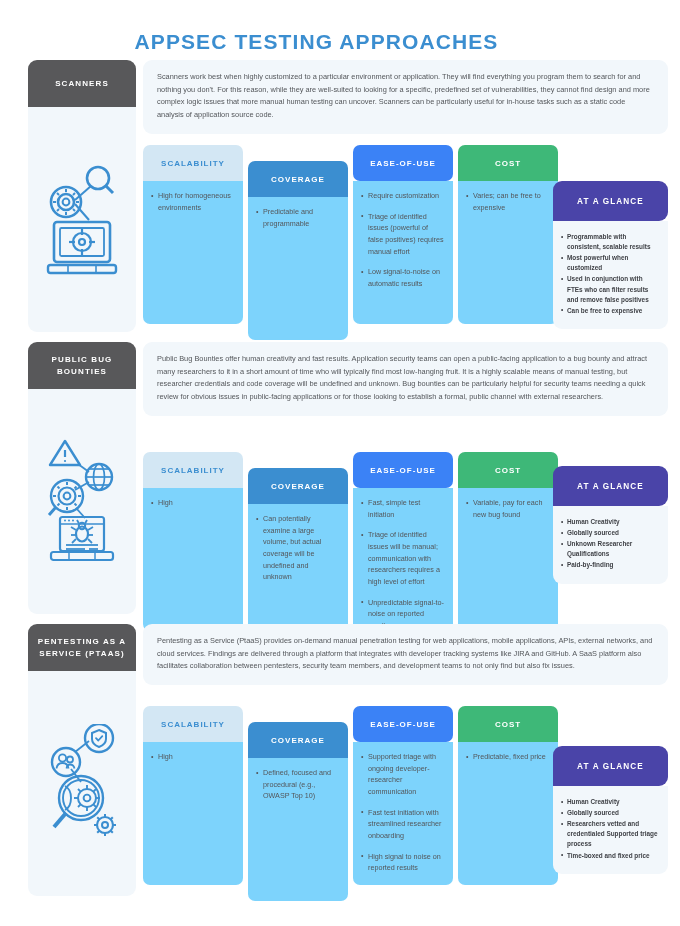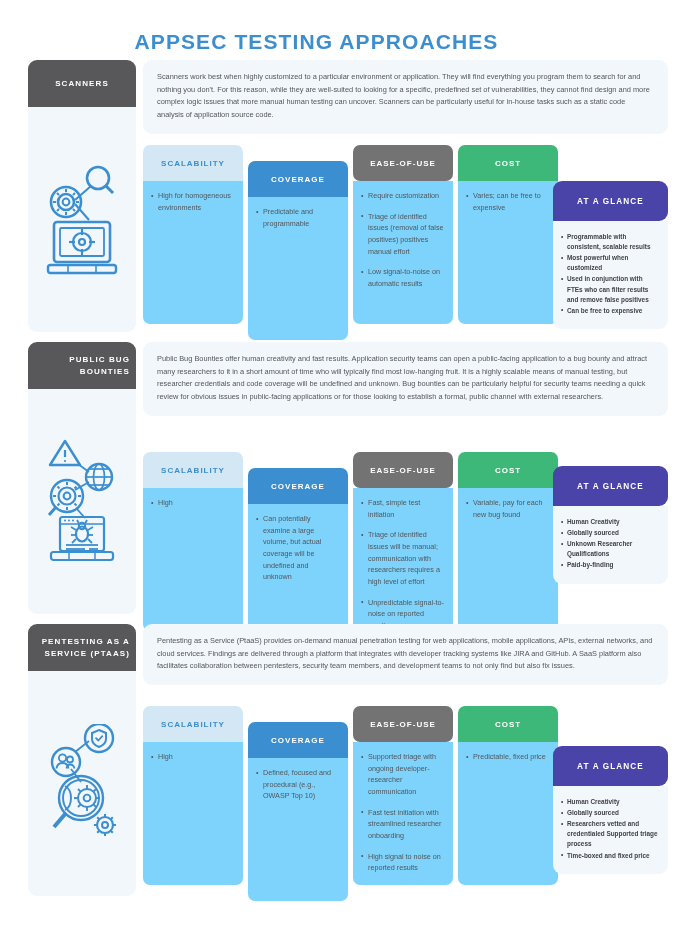--- a/index.html
+++ b/index.html
@@ -20,21 +20,21 @@
   .section{position:absolute;left:28px;width:640px;}
   .sec1{top:60px;height:272px;}
   .sec2{top:342px;height:272px;}
   .sec3{top:624px;height:272px;}
 
   .label-tab{
     position:absolute;left:0;top:0;width:108px;height:47px;
     background:#58585a;border-radius:9px 9px 0 0;
     display:flex;align-items:center;justify-content:center;
     color:#ffffff;font-size:8px;font-weight:bold;letter-spacing:1.1px;
-    text-align:right;line-height:1.45;padding:0 6px;box-sizing:border-box;
+    text-align:center;line-height:1.45;padding:0 6px;box-sizing:border-box;
   }
   .icon-panel{
     position:absolute;left:0;top:47px;width:108px;bottom:0;
     background:#f2f7fb;border-radius:0 0 9px 9px;
     display:flex;align-items:center;justify-content:center;
   }
   .icon-panel svg{display:block;}
 
   .intro{
     position:absolute;left:115px;top:0;right:0;
@@ -52,21 +52,21 @@
   .col.c1{left:105px;}
   .col.c2{left:210px;}
   .col.c3{left:315px;}
   .col-head{
     height:36px;border-radius:7px 7px 0 0;
     display:flex;align-items:center;justify-content:center;
     font-size:8px;font-weight:bold;letter-spacing:1px;
   }
   .h-scal{background:#d3e7f4;color:#3b8ed0;}
   .h-cov{background:#3b8ed0;color:#ffffff;margin-top:16px;}
-  .h-ease{background:#737373;color:#ffffff;border-radius:7px;}
+  .h-ease{background:#3b82f6;color:#ffffff;border-radius:7px;}
   .h-cost{background:#3eb878;color:#ffffff;}
   .col-body{
     background:#7dd3fc;border-radius:0 0 7px 7px;
     padding:9px 9px 10px 8px;box-sizing:border-box;
   }
   .cb1 .col-body{min-height:143px;}
   .cb2 .col-body{min-height:143px;}
   .cb3 .col-body{min-height:143px;}
   .col-body ul{margin:0;padding:0;list-style:none;}
   .col-body li{
@@ -164,21 +164,21 @@
           <ul>
             <li>Predictable and programmable</li>
           </ul>
         </div>
       </div>
       <div class="col c2">
         <div class="col-head h-ease">EASE-OF-USE</div>
         <div class="col-body">
           <ul>
             <li>Require customization</li>
-            <li>Triage of identified issues (removal of false positives) positives manual effort</li>
+            <li>Triage of identified issues (powerful of false positives) requires manual effort</li>
             <li>Low signal-to-noise on automatic results</li>
           </ul>
         </div>
       </div>
       <div class="col c3">
         <div class="col-head h-cost">COST</div>
         <div class="col-body">
           <ul>
             <li>Varies; can be free to expensive</li>
           </ul>

